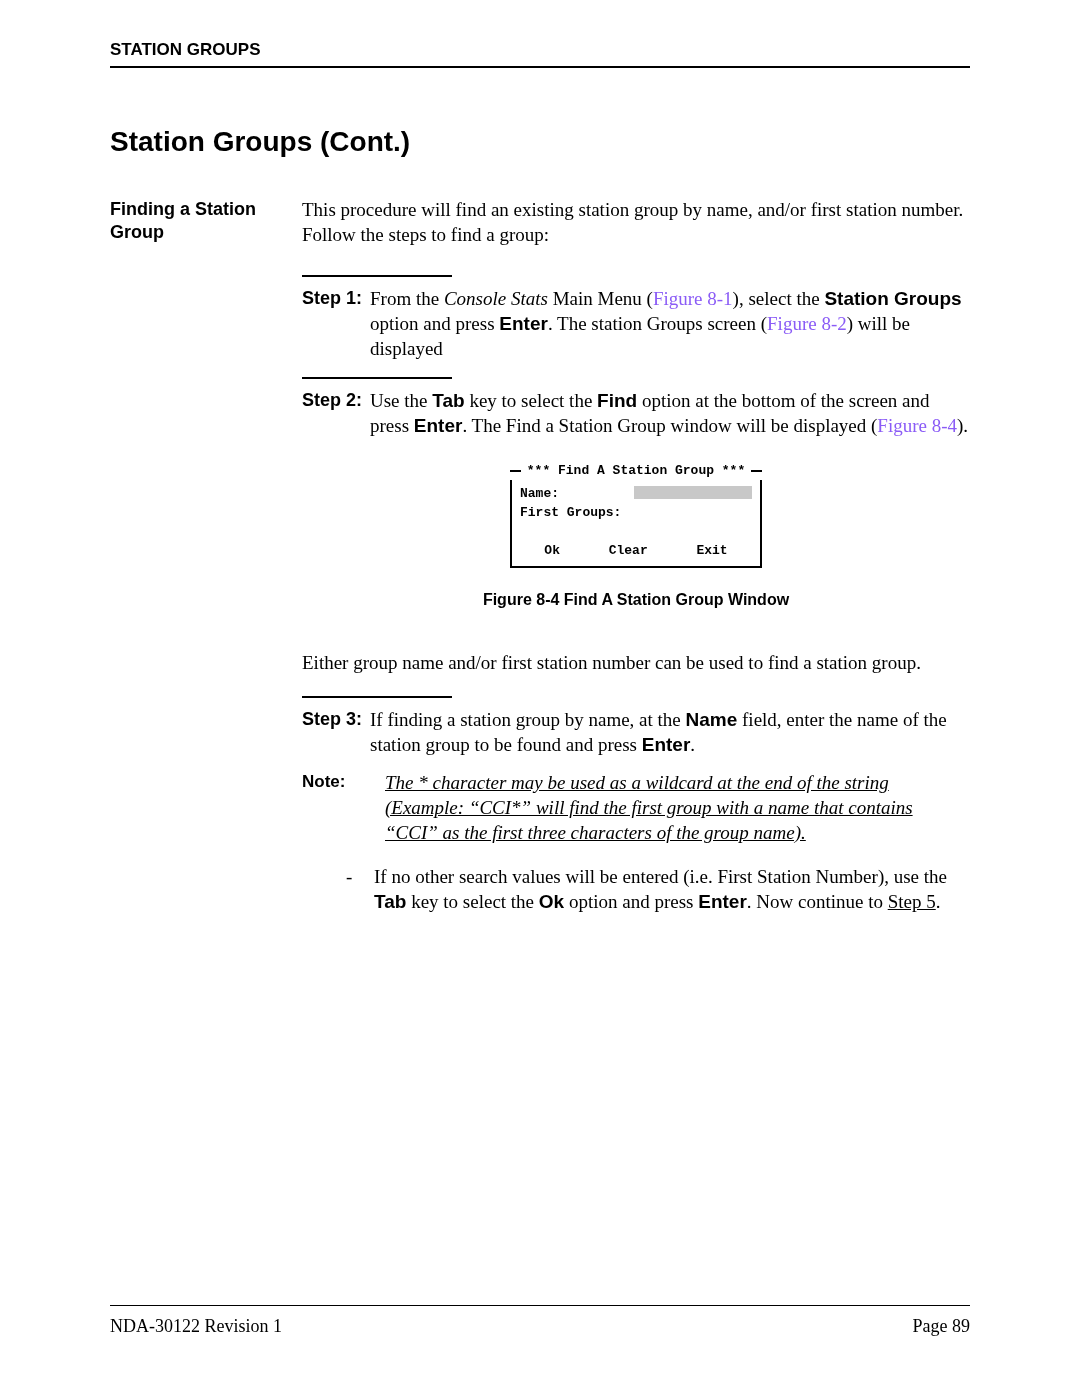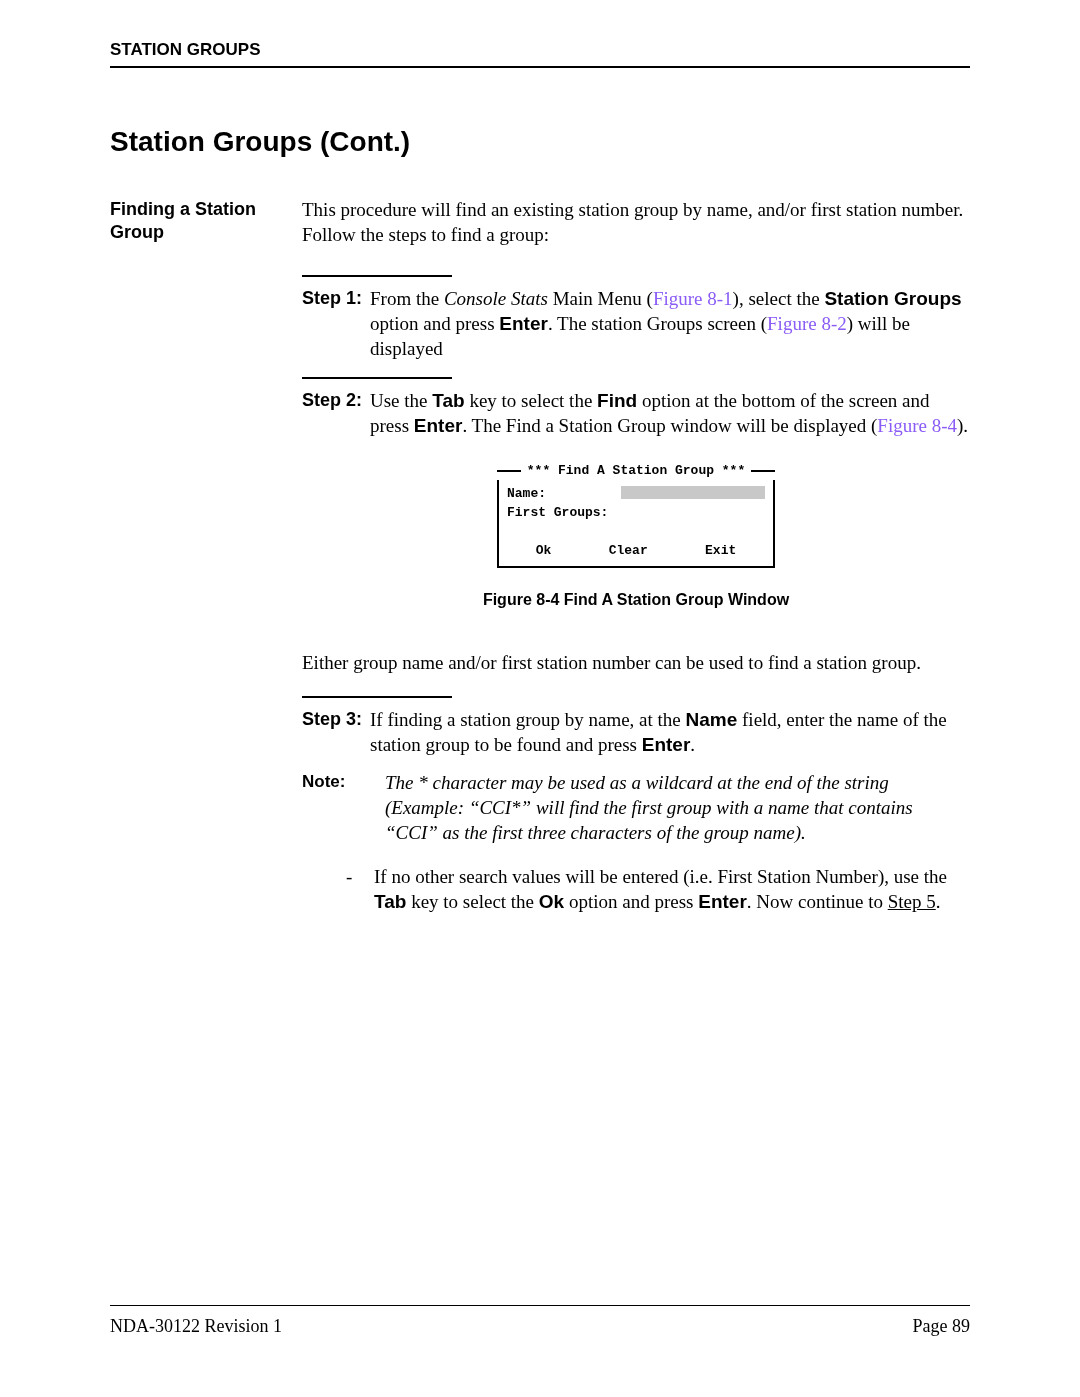--- a/index.html
+++ b/index.html
@@ -79,21 +79,21 @@
   }
   .link { color: #8b5cf6; }
   .bold-sans { font-family: Helvetica, Arial, sans-serif; font-weight: bold; }
   .italic { font-style: italic; }
   .figure-box-wrap {
     display: flex;
     justify-content: center;
     margin: 24px 0 10px 0;
   }
   .figure-box {
-    width: 278px;
+    width: 252px;
     font-family: "Courier New", Courier, monospace;
     font-weight: bold;
     font-size: 13px;
   }
   .fb-top {
     display: flex;
     align-items: center;
   }
   .fb-line {
     flex: 1;
@@ -151,20 +151,21 @@
   .note-label {
     font-family: Helvetica, Arial, sans-serif;
     font-weight: bold;
     font-size: 17px;
     width: 68px;
     flex: none;
   }
   .note-body {
     flex: 1;
     font-style: italic;
+    text-decoration: underline;
   }
   .dash-row {
     display: flex;
     margin-top: 20px;
   }
   .dash {
     width: 28px;
     flex: none;
     font-size: 19px;
     margin-left: 44px;

